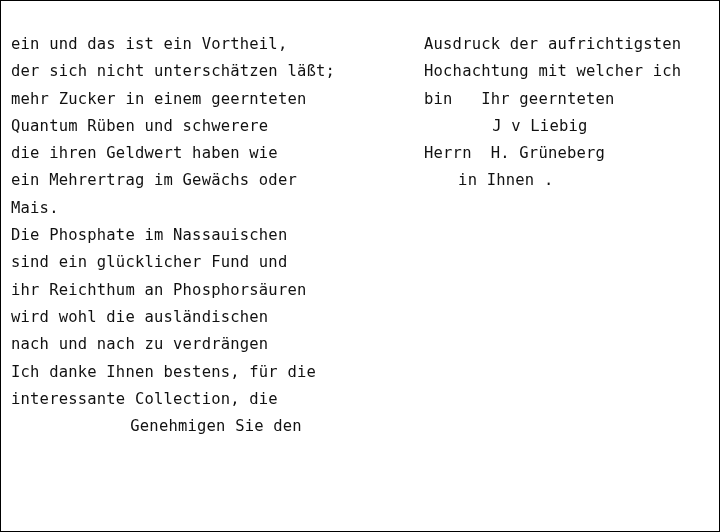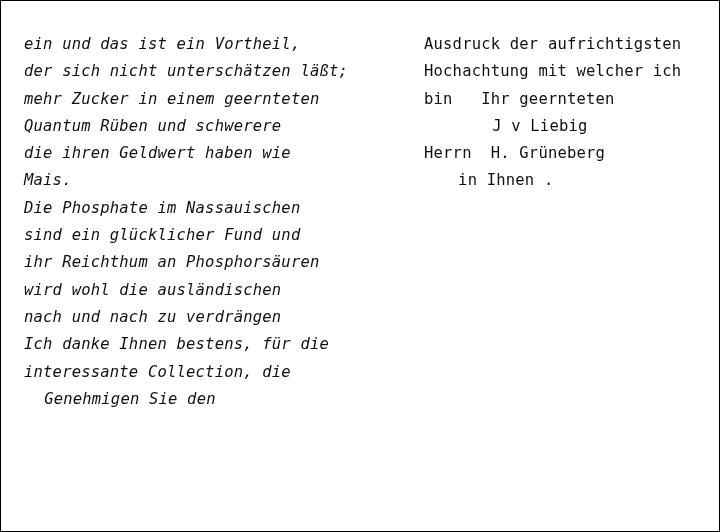--- a/index.html
+++ b/index.html
@@ -19,53 +19,53 @@
     box-sizing: border-box;
     border: 1px solid #000000;
     background: #ffffff;
     overflow: hidden;
   }
   .column {
     position: absolute;
     top: 30px;
   }
   #left-column {
-    left: 23px;
+    left: 10px;
     width: 390px;
-    font-style: italic;
   }
   #right-column {
     left: 423px;
     width: 305px;
   }
   .line {
     font-size: 15.5px;
     line-height: 27.3px;
     color: #111111;
     white-space: pre;
     letter-spacing: 0.2px;
   }
   .line.blank {
     color: transparent;
   }
   .indent-1 { padding-left: 2.2em; }
   .indent-2 { padding-left: 4.4em; }
-  .indent-3 { padding-left: 1.3em; }
+  .indent-3 { padding-left: 1.3em; text-align: center; }
 </style>
 </head>
 <body>
 
 <div id="page">
 
   <div class="column" id="left-column">
     <div class="line">ein und das ist ein Vortheil,</div>
     <div class="line">der sich nicht unterschätzen läßt;</div>
     <div class="line">mehr Zucker in einem geernteten</div>
     <div class="line">Quantum Rüben und schwerere</div>
     <div class="line">die ihren Geldwert haben wie</div>
+    <div class="line">ein Mehrertrag im Gewächs oder</div>
     <div class="line">Mais.</div>
     <div class="line">Die Phosphate im Nassauischen</div>
     <div class="line">sind ein glücklicher Fund und</div>
     <div class="line">ihr Reichthum an Phosphorsäuren</div>
     <div class="line">wird wohl die ausländischen</div>
     <div class="line">nach und nach zu verdrängen</div>
     <div class="line">Ich danke Ihnen bestens, für die</div>
     <div class="line">interessante Collection, die</div>
     <div class="line indent-3">Genehmigen Sie den</div>
   </div>

